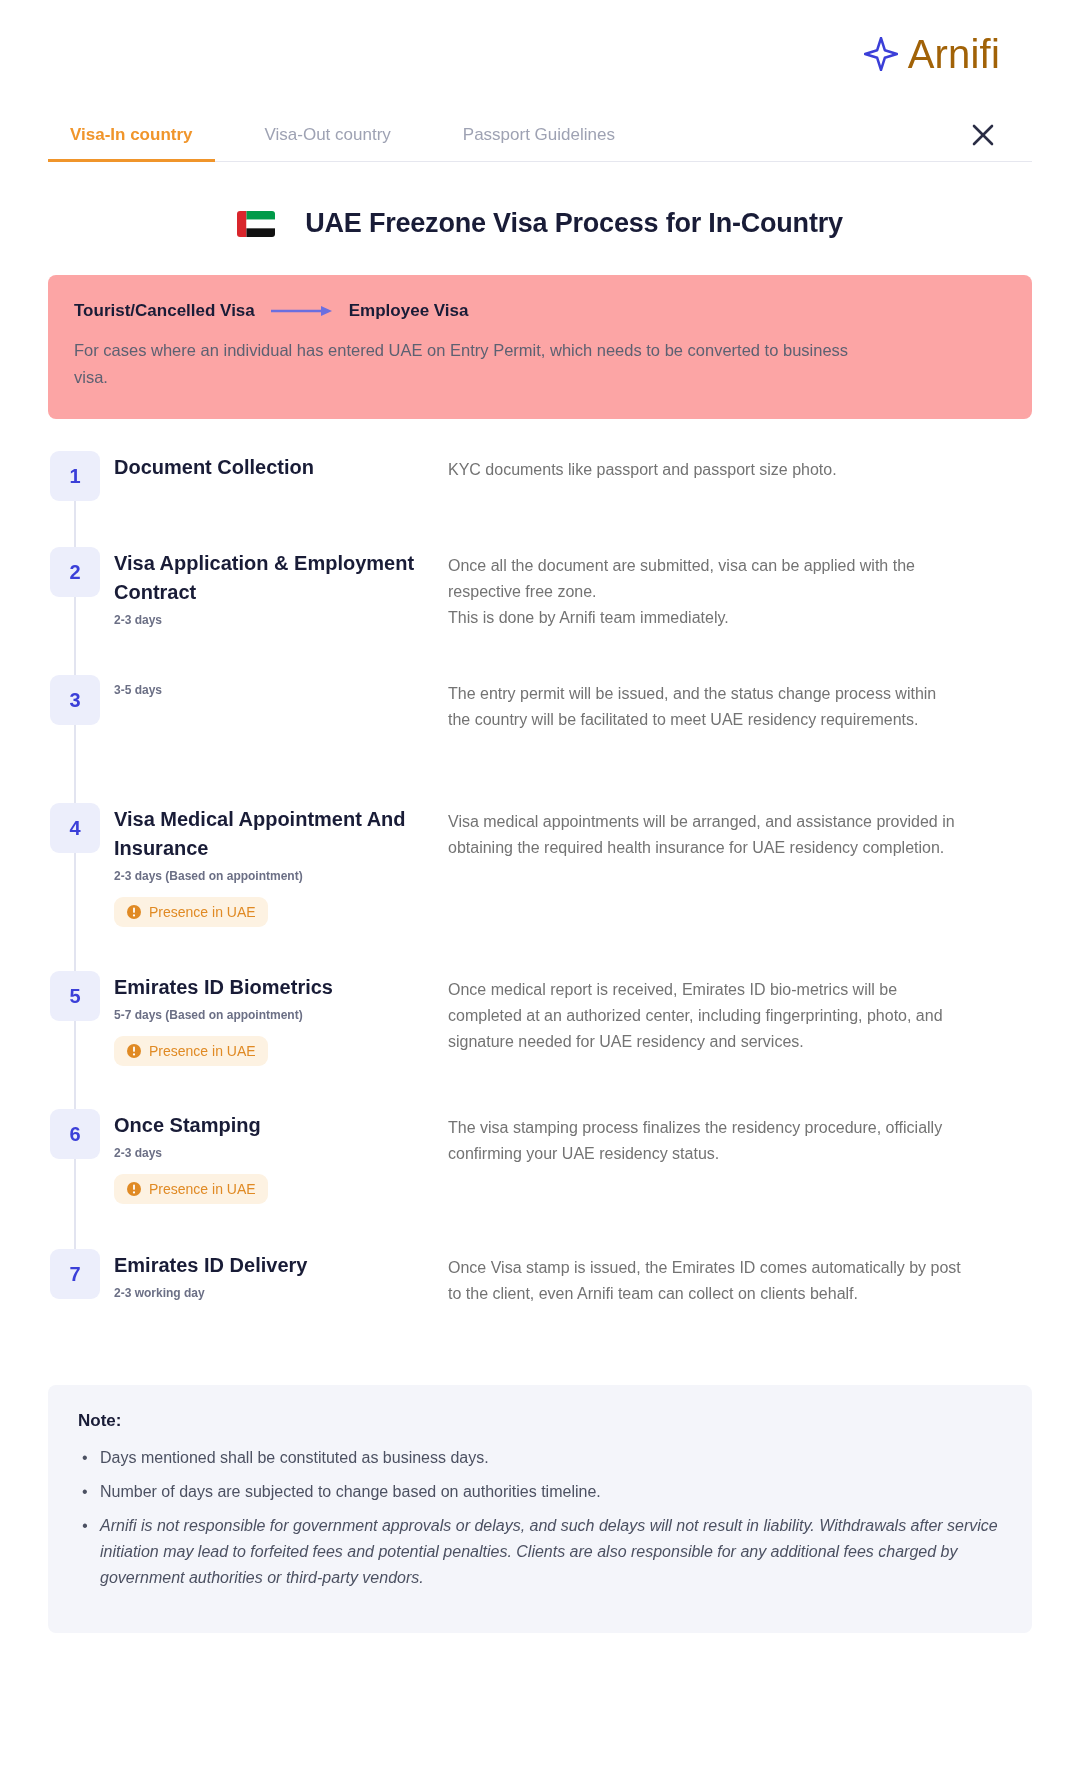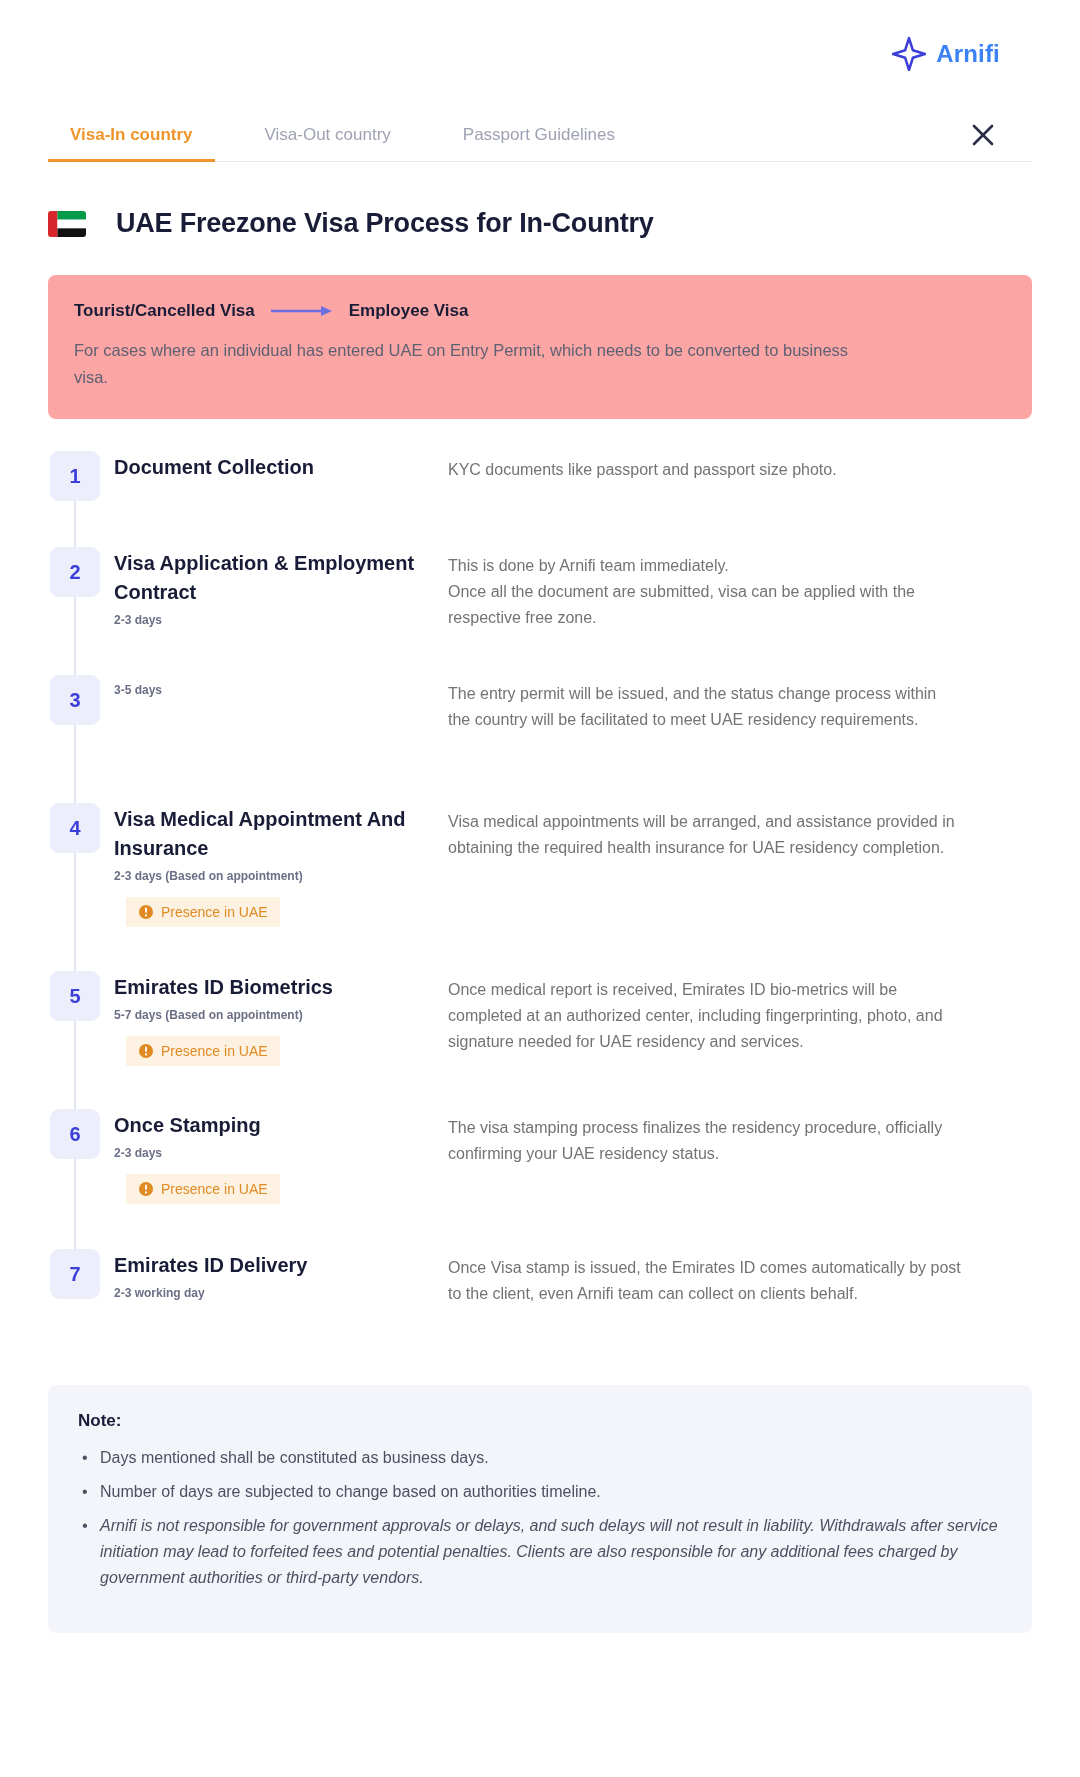--- a/index.html
+++ b/index.html
@@ -25,23 +25,23 @@
     justify-content: flex-end;
     padding-right: 32px;
   }
   .brand {
     display: flex;
     align-items: center;
     gap: 10px;
   }
   .brand-mark { width: 34px; height: 34px; display: block; }
   .brand-name {
-    font-size: 24px;
-    font-weight: 700;
-    color: #3b82f6;
+    font-size: 40px;
+    font-weight: 400;
+    color: #a16207;
     letter-spacing: 0.2px;
   }
 
   
   .tabs-row {
     display: flex;
     align-items: center;
     justify-content: space-between;
     border-bottom: 1px solid #e6e7ef;
     height: 54px;
@@ -74,20 +74,21 @@
     cursor: pointer;
   }
 
   
   .title-row {
     display: flex;
     align-items: center;
     gap: 30px;
     margin: 46px 0 0 0;
     padding-left: 0;
+    justify-content: center;
   }
   .flag {
     width: 38px;
     height: 26px;
     border-radius: 3px;
     overflow: hidden;
     display: block;
     flex: none;
   }
   .title-text {
@@ -185,25 +186,24 @@
     color: #6b6f85;
     margin-top: 4px;
     line-height: 1.5;
   }
   .pill {
     display: inline-flex;
     align-items: center;
     gap: 7px;
     background: #fdf2e2;
     color: #e08a24;
-    border-radius: 2px;
+    border-radius: 9px;
     padding: 7px 12px;
     font-size: 14px;
     margin-top: 12px;
-    margin-left: 12px;
   }
   .pill-dot {
     width: 16px; height: 16px; flex: none; display: block;
   }
   .step-desc {
     flex: 1;
     font-size: 16px;
     line-height: 1.6;
     color: #737373;
     padding-top: 6px;
@@ -317,22 +317,22 @@
     <div class="step" style="min-height:128px;">
       <div class="step-badge-col">
         <div class="badge">2</div>
         <div class="connector" style="height:88px;"></div>
       </div>
       <div class="step-mid">
         <div class="step-title">Visa Application &amp; Employment Contract</div>
         <div class="step-dur">2-3 days</div>
       </div>
       <div class="step-desc">
+        <div>Once all the document are submitted, visa can be applied with the respective free zone.</div>
         <div>This is done by Arnifi team immediately.</div>
-        <div>Once all the document are submitted, visa can be applied with the respective free zone.</div>
       </div>
     </div>
 
     <div class="step" style="min-height:128px;">
       <div class="step-badge-col">
         <div class="badge">3</div>
         <div class="connector" style="height:88px;"></div>
       </div>
       <div class="step-mid">
         <div class="step-dur">3-5 days</div>

